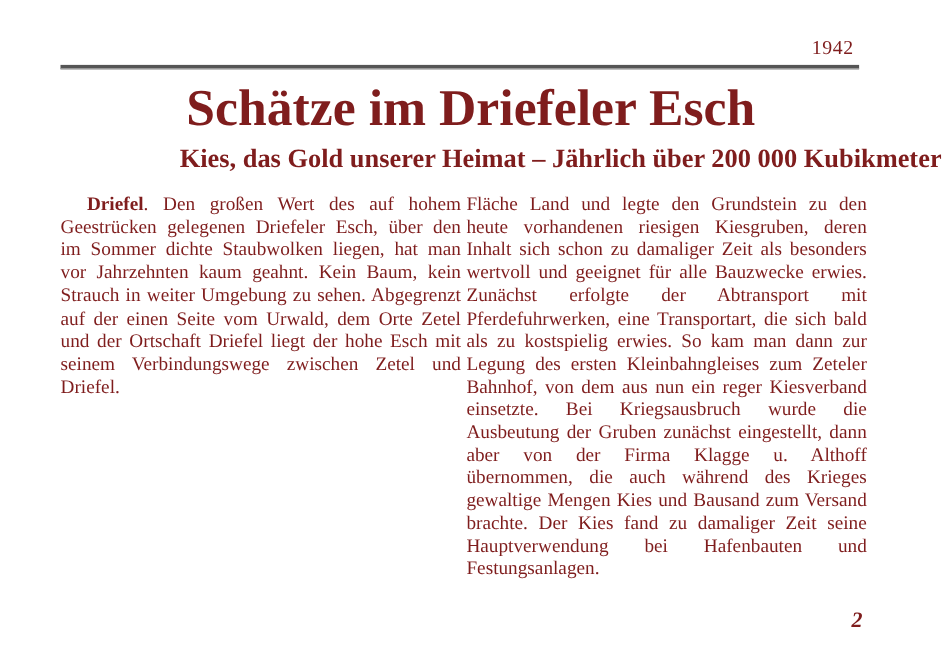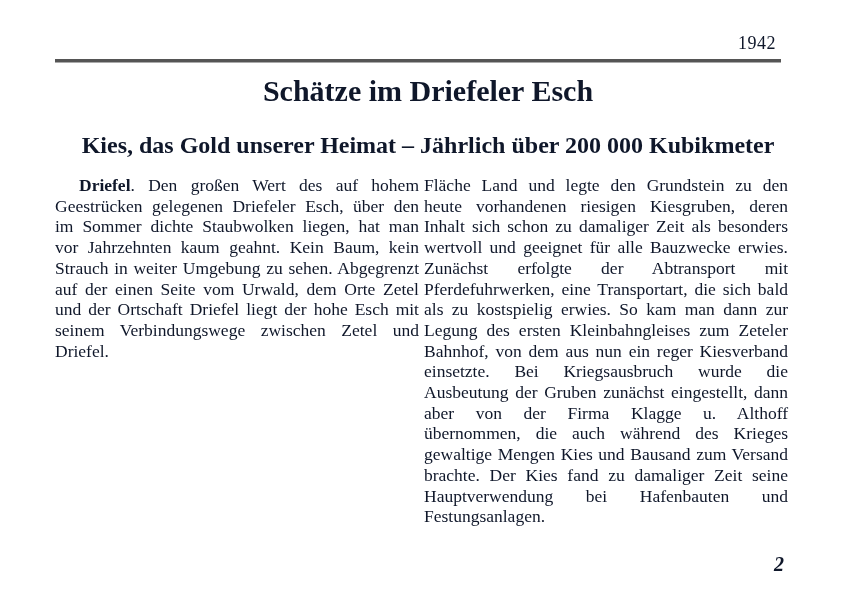--- a/index.html
+++ b/index.html
@@ -5,21 +5,21 @@
   html, body {
     margin: 0;
     padding: 0;
     background: #ffffff;
   }
   .page {
     position: relative;
     width: 856px;
     height: 605px;
     background: #ffffff;
-    color: #0f172a;
+    color: #7f1d1d;
     font-family: "Liberation Serif", "DejaVu Serif", serif;
     overflow: hidden;
   }
   .year {
     position: absolute;
     top: 33px;
     right: 80px;
     font-size: 18px;
     letter-spacing: 0.5px;
   }
@@ -32,31 +32,31 @@
     background: #555555;
     border-bottom: 1px solid #aaaaaa;
   }
   .title {
     position: absolute;
     top: 74px;
     left: 0;
     width: 856px;
     margin: 0;
     text-align: center;
-    font-size: 30px;
+    font-size: 47px;
     font-weight: bold;
     line-height: 1.1;
   }
   .subtitle {
     position: absolute;
     top: 132px;
     left: 0;
     width: 856px;
     margin: 0;
-    text-align: center;
+    text-align: right;
     font-size: 24px;
     font-weight: bold;
     line-height: 1.1;
   }
   .columns {
     position: absolute;
     top: 175px;
     left: 55px;
     width: 750px;
     display: flex;

